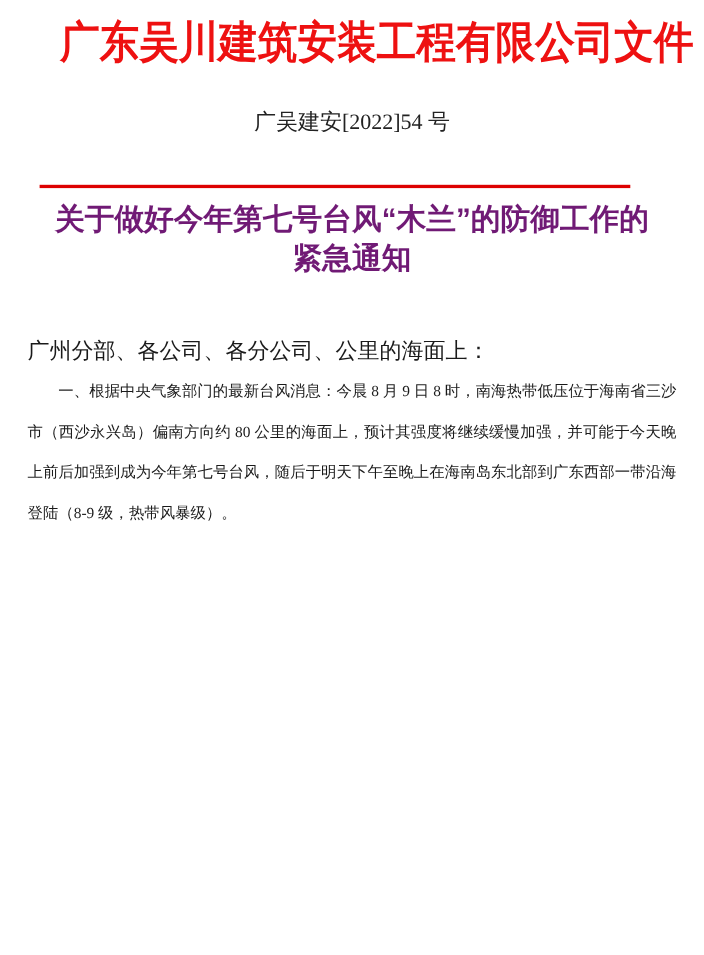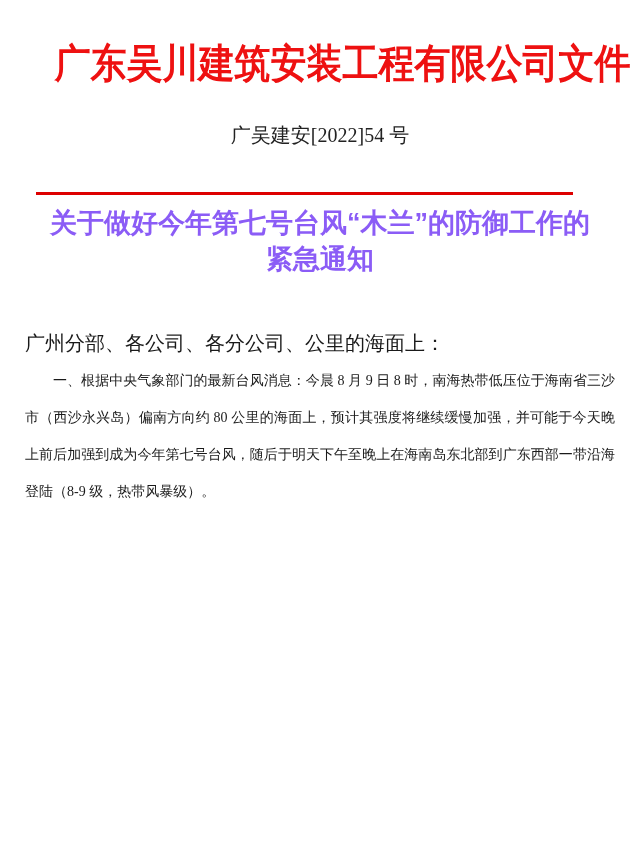--- a/index.html
+++ b/index.html
@@ -11,21 +11,21 @@
     width: 640px;
     height: 868px;
     overflow: hidden;
     font-family: "Liberation Serif", serif;
     color: #1a1a1a;
   }
   .page {
     box-sizing: border-box;
     width: 640px;
     height: 868px;
-    padding: 40px 25px 0 25px;
+    padding: 16px 25px 0 25px;
     background: #ffffff;
   }
   .red-head {
     color: #ee1111;
     font-family: "Liberation Sans", sans-serif;
     font-weight: bold;
     font-size: 40px;
     line-height: 46px;
     text-align: center;
     white-space: nowrap;
@@ -46,21 +46,21 @@
     height: 3px;
     background: #dd0000;
   }
   .doc-title {
     margin-top: 10px;
     font-family: "Liberation Sans", sans-serif;
     font-weight: bold;
     font-size: 27px;
     line-height: 36px;
     text-align: center;
-    color: #8b5cf6;
+    color: #701a75;
   }
   .salutation {
     margin-top: 48px;
     font-size: 20px;
     line-height: 37px;
     text-align: left;
   }
   .para {
     margin: 0;
     font-size: 14px;

